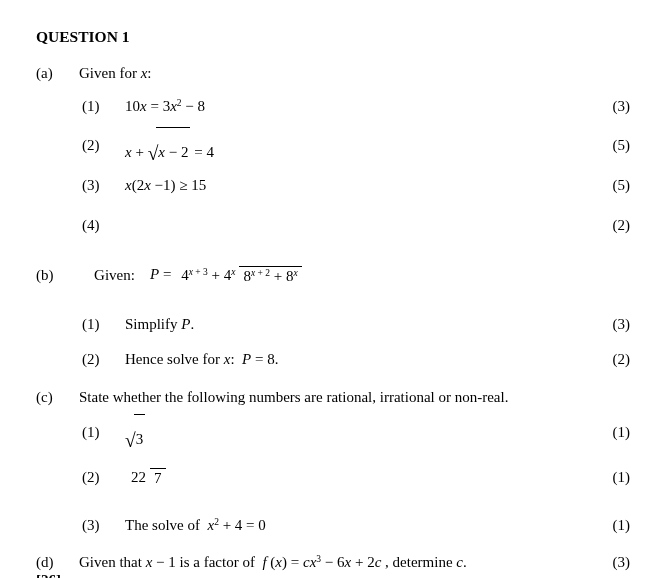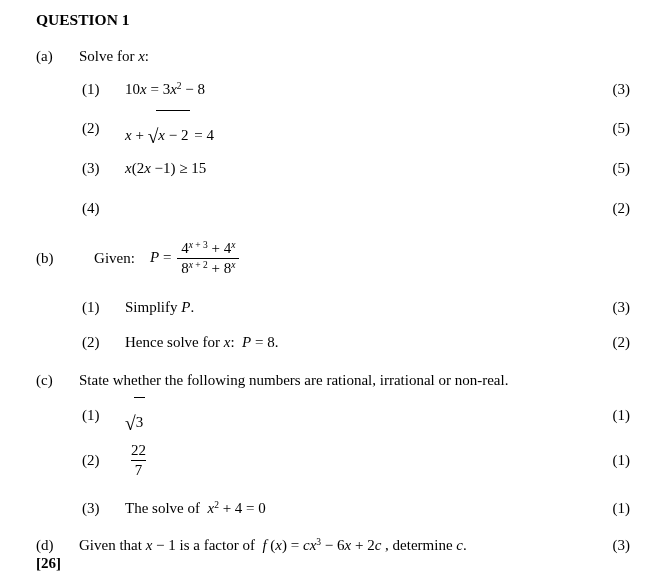--- a/index.html
+++ b/index.html
@@ -3,34 +3,34 @@
 <meta charset="utf-8">
 <style>
   html,body { margin:0; padding:0; background:#fff; }
   .page {
     position:relative; width:667px; height:578px; background:#fff;
     font-family:"Liberation Serif","DejaVu Serif",serif;
     font-size:15px; color:#000; overflow:hidden;
   }
   .row {
     position:absolute; left:36px; right:37px;
-    display:flex; align-items:center; line-height:1.2;
+    display:flex; align-items:center; line-height:1.2;margin-top:17px;
   }
   .col-label  { flex:0 0 43px; }
   .col-indent { flex:0 0 46px; }
   .col-num    { flex:0 0 43px; }
   .given-label{ flex:0 0 71px;text-align:center; }
   .content    { flex:1 1 auto; white-space:pre; }
   .marks      { margin-left:auto; text-align:right; white-space:pre; }
   .title      { font-weight:bold; font-size:15.5px; }
   .total      { font-weight:bold; }
   i { font-style:italic; }
   sup { font-size:9.5px; line-height:0; position:relative; top:-0.5em; vertical-align:baseline; }
   sub { font-size:9.5px; line-height:0; position:relative; top:0.32em; vertical-align:baseline; }
-  .frac { display:inline-flex; flex-direction:column; align-items:center; vertical-align:middle; margin:0 2px; line-height:1.12; text-align:center; }
+  .frac { display:inline-flex; flex-direction:row; align-items:center; vertical-align:middle; margin:0 2px; line-height:1.12; text-align:center; }
   .frac .num { padding:0 4px 1px 4px; }
   .frac .den { border-top:1.2px solid #000; padding:1px 4px 0 4px; }
   .sqrt { display:inline-block; white-space:nowrap; }
   .sqrt-glyph { display:inline-block; font-size:1.3em; line-height:0.85; vertical-align:-3px; }
   .sqrt-body  { display:inline-block; border-top:1.2px solid #000; margin-left:-2px; padding:15px 2px 0 2px; }
   
   .r-title { top:10px;  height:20px; }
   .r-a     { top:46px;  height:20px; }
   .r-a1    { top:79px;  height:20px; }
   .r-a2    { top:115px; height:26px; }
@@ -50,21 +50,21 @@
 <body>
 
 <div class="page">
 
   <div class="row r-title">
     <span class="title">QUESTION 1</span>
   </div>
 
   <div class="row r-a">
     <span class="col-label">(a)</span>
-    <span class="content"><span>Solve for </span><i>x</i><span>:</span></span>
+    <span class="content"><span>Given for </span><i>x</i><span>:</span></span>
   </div>
   <div class="row r-a1">
     <span class="col-indent"></span>
     <span class="col-num">(1)</span>
     <span class="content"><span>10</span><i>x</i><span> = 3</span><i>x</i><sup><span>2</span></sup><span> − 8</span></span>
     <span class="marks">(3)</span>
   </div>
   <div class="row r-a2">
     <span class="col-indent"></span>
     <span class="col-num">(2)</span>

